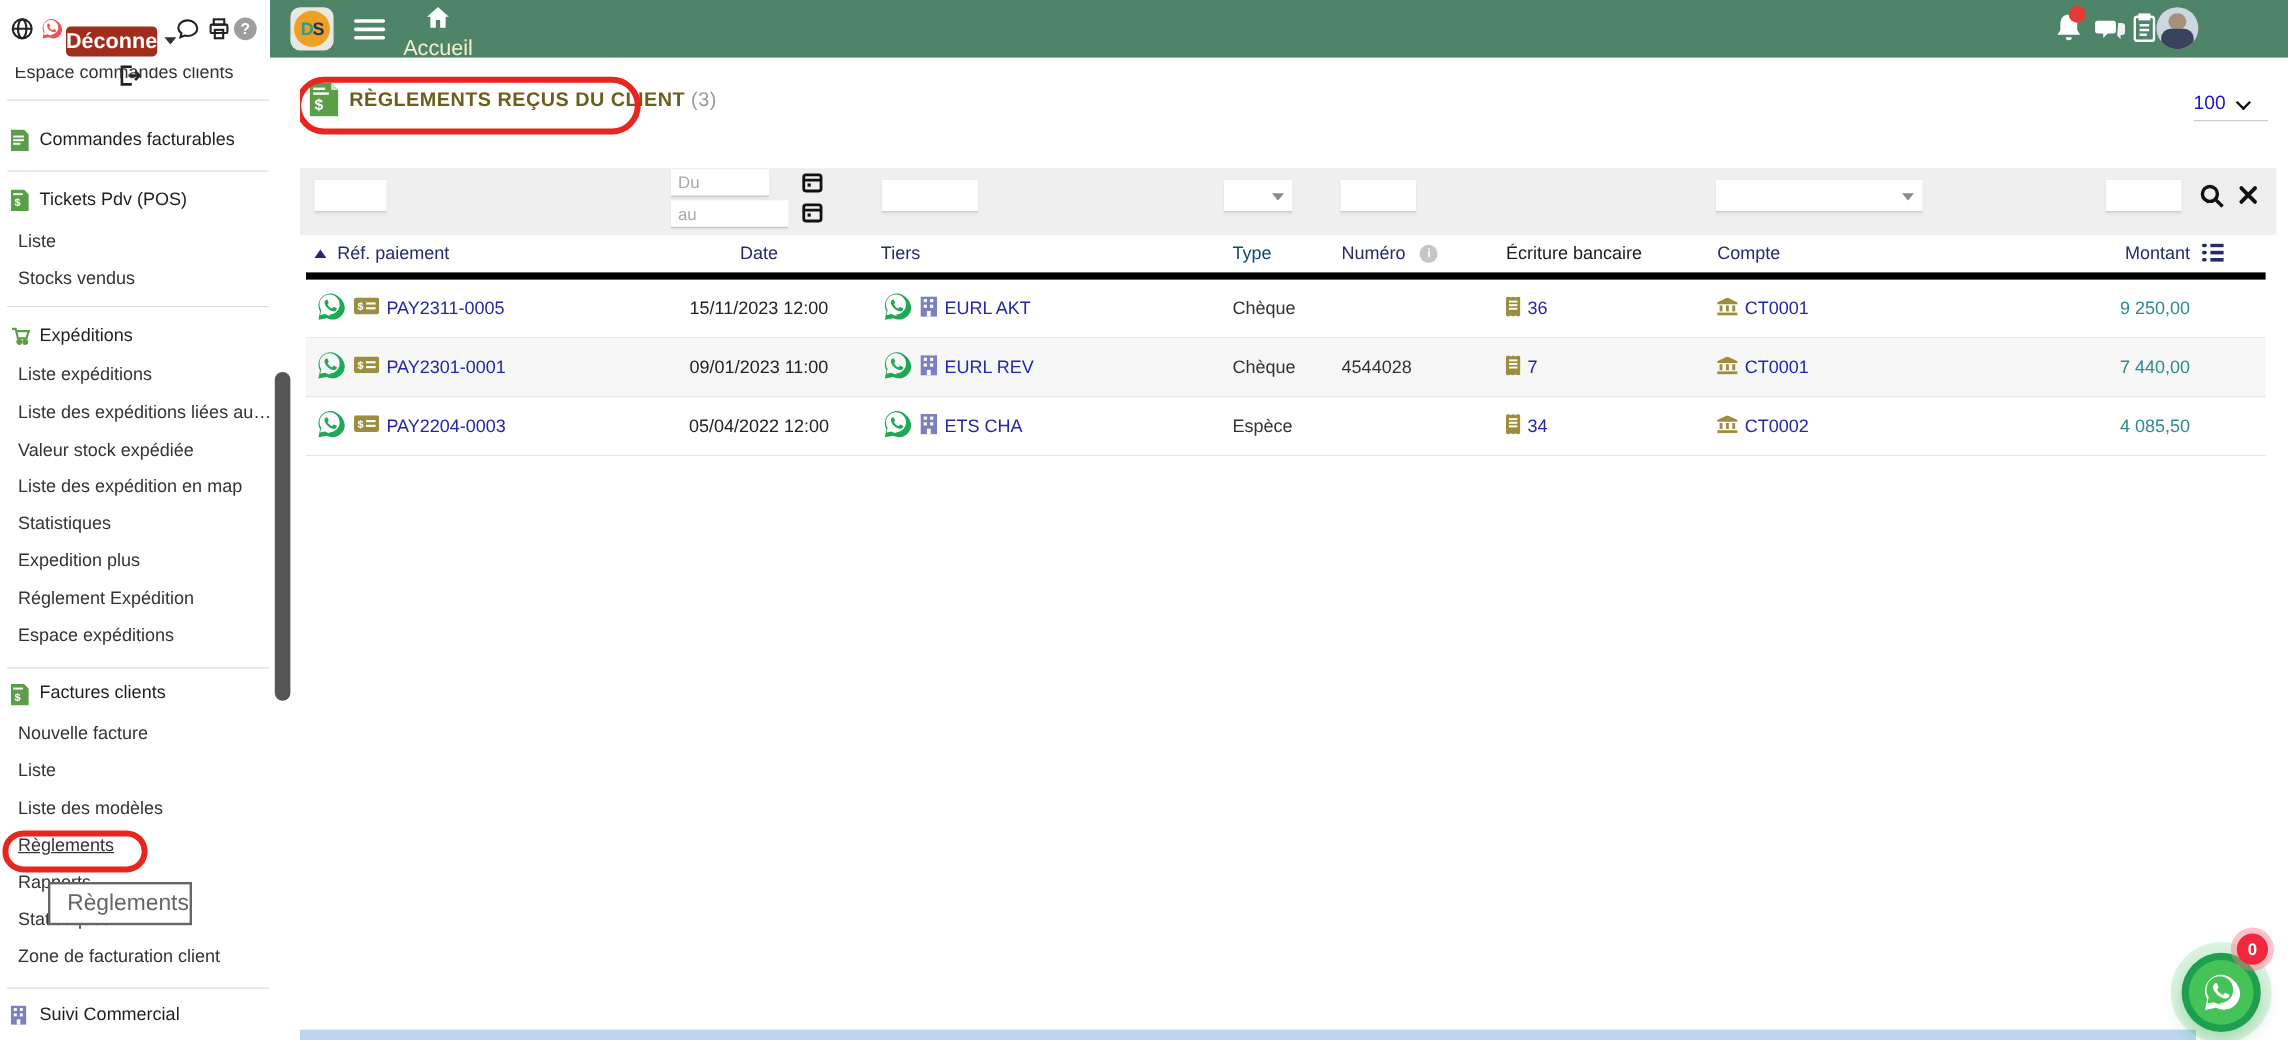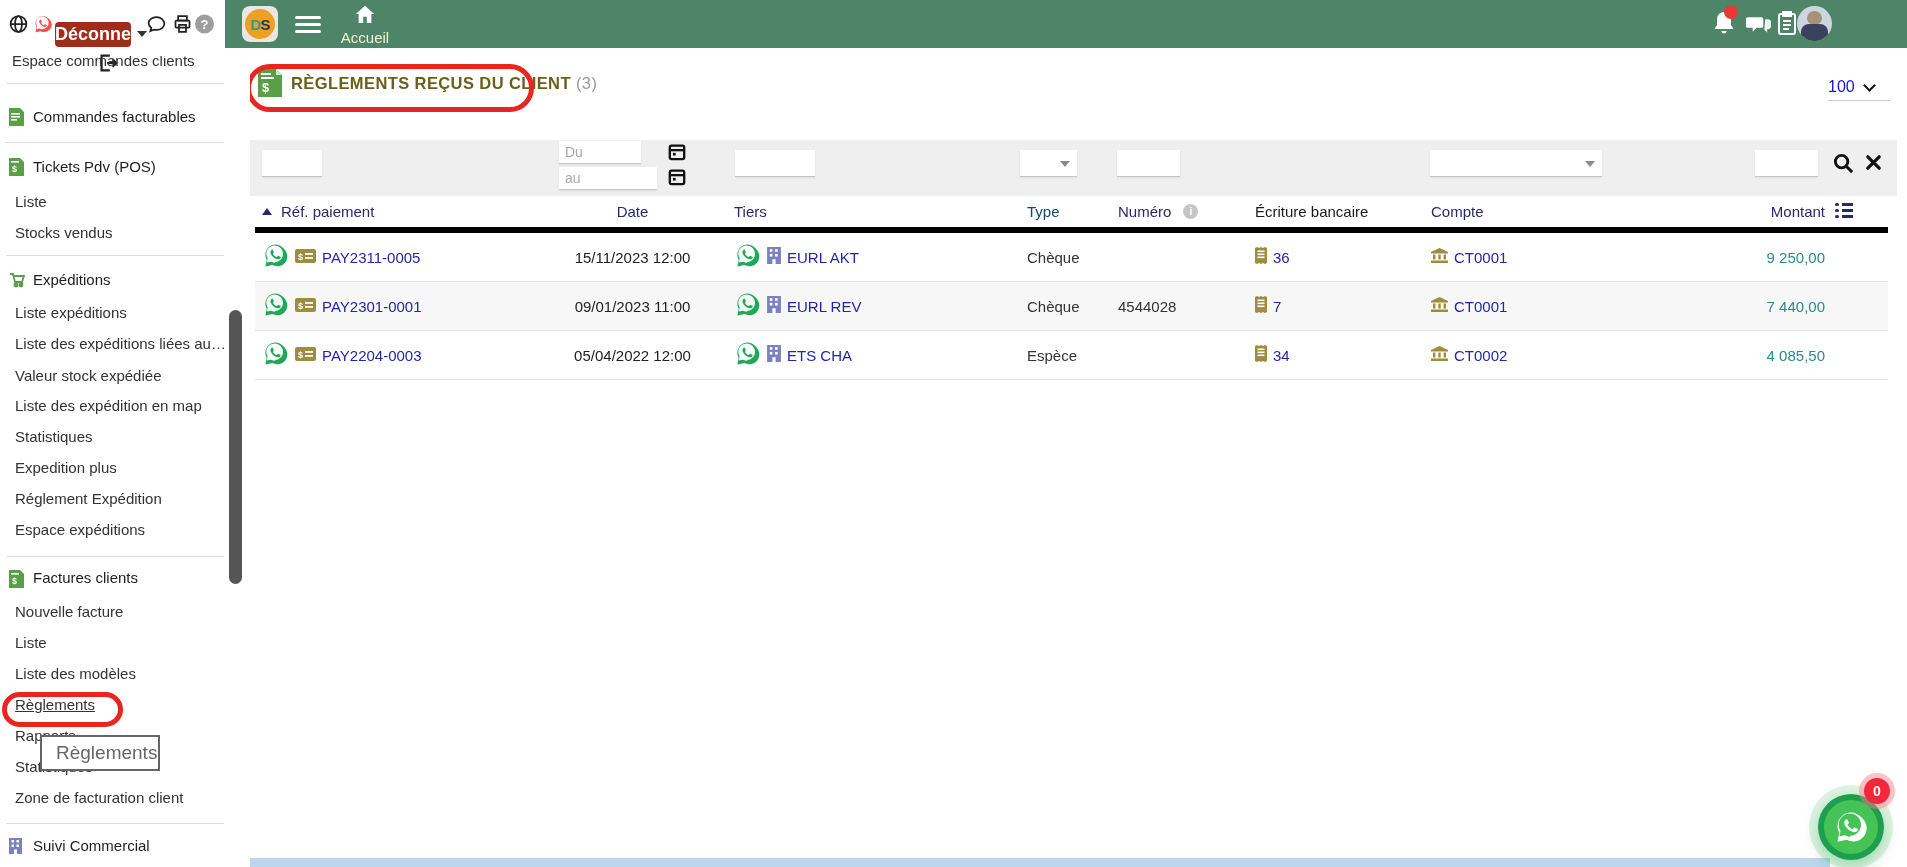--- a/index.html
+++ b/index.html
@@ -15,21 +15,21 @@
   .help-circ{width:19px;height:19px;border-radius:50%;background:#9e9e9e;color:#fff;font-weight:bold;font-size:13px;display:flex;align-items:center;justify-content:center}
 
   
   .navbar{position:absolute;left:225px;top:0;width:1682px;height:48px;background:#4e8468;z-index:25}
   .logo{position:absolute;left:17px;top:6px;width:36px;height:36px;border-radius:8px;background:#e9e7e2;display:flex;align-items:center;justify-content:center}
   .logo-circ{width:30px;height:30px;border-radius:50%;background:#efa023;display:flex;align-items:center;justify-content:center;font-weight:bold;font-size:15px;letter-spacing:-1px}
   .logo-circ .d{color:#2a9d8f}.logo-circ .s{color:#1d3557}
   .burger{position:absolute;left:70px;top:16px;width:26px;height:17px;cursor:pointer}
   .burger i{display:block;height:3.4px;background:#fff;border-radius:2px;margin-bottom:3.4px}
   .nav-home{position:absolute;left:100px;top:4px;width:80px;text-align:center;cursor:pointer}
-  .nav-home .lbl{color:#f5f1cd;font-size:15px;margin-top:2px}
+  .nav-home .lbl{color:#f5f1cd;font-size:18px;margin-top:2px}
   .nav-right-ico{position:absolute;top:10px;cursor:pointer}
   .avatar{position:absolute;left:1572px;top:6px;width:35px;height:35px;border-radius:50%;background:#cdd5de;overflow:hidden;cursor:pointer}
   .avatar .head{position:absolute;left:10px;top:5px;width:15px;height:14px;border-radius:50%;background:#a8907c}
   .avatar .body{position:absolute;left:4px;top:18px;width:27px;height:18px;border-radius:8px 8px 0 0;background:#39425a}
   .bell-dot{position:absolute;left:12px;top:-5px;width:14px;height:14px;border-radius:50%;background:#e53935}
 
   
   .sidebar{position:absolute;left:0;top:48px;width:250px;height:819px;background:#fff;z-index:10}
   .sb-div{position:absolute;left:6px;width:218px;border-top:1px solid #ddd}
   .sb-head{position:absolute;left:33px;font-weight:normal;font-size:15px;color:#1e1e1e;white-space:nowrap}

